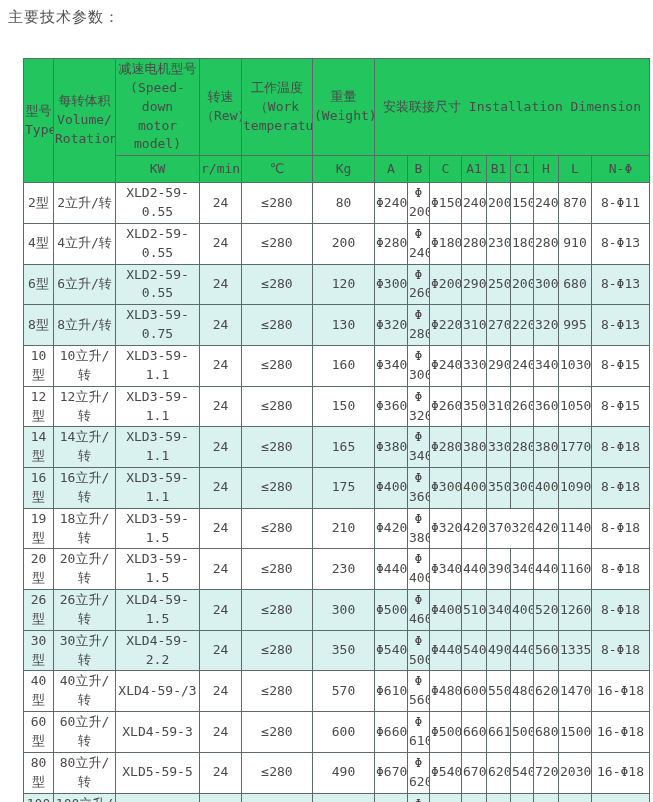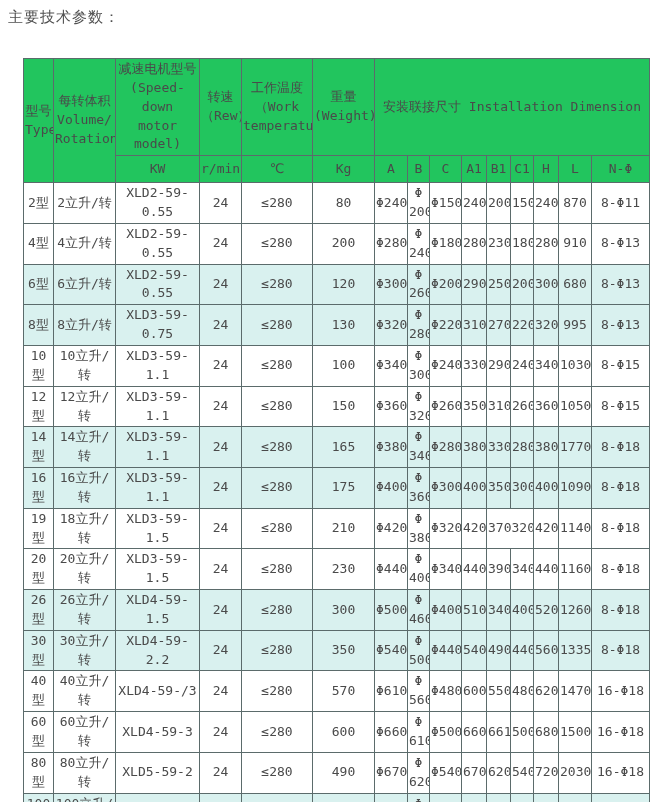--- a/index.html
+++ b/index.html
@@ -169,21 +169,21 @@
         <td>320</td>
         <td>995</td>
         <td>8-Φ13</td>
       </tr>
       <tr>
         <td>10型</td>
         <td>10立升/转</td>
         <td>XLD3-59-1.1</td>
         <td>24</td>
         <td>≤280</td>
-        <td>100</td>
+        <td>160</td>
         <td>Φ340</td>
         <td>Φ
 300</td>
         <td>Φ240</td>
         <td>330</td>
         <td>290</td>
         <td>240</td>
         <td>340</td>
         <td>1030</td>
         <td>8-Φ15</td>
@@ -349,21 +349,21 @@
         <td>660</td>
         <td>6610</td>
         <td>500</td>
         <td>680</td>
         <td>1500</td>
         <td>16-Φ18</td>
       </tr>
       <tr>
         <td>80型</td>
         <td>80立升/转</td>
-        <td>XLD5-59-2</td>
+        <td>XLD5-59-5</td>
         <td>24</td>
         <td>≤280</td>
         <td>490</td>
         <td>Φ670</td>
         <td>Φ
 620</td>
         <td>Φ540</td>
         <td>670</td>
         <td>620</td>
         <td>540</td>

